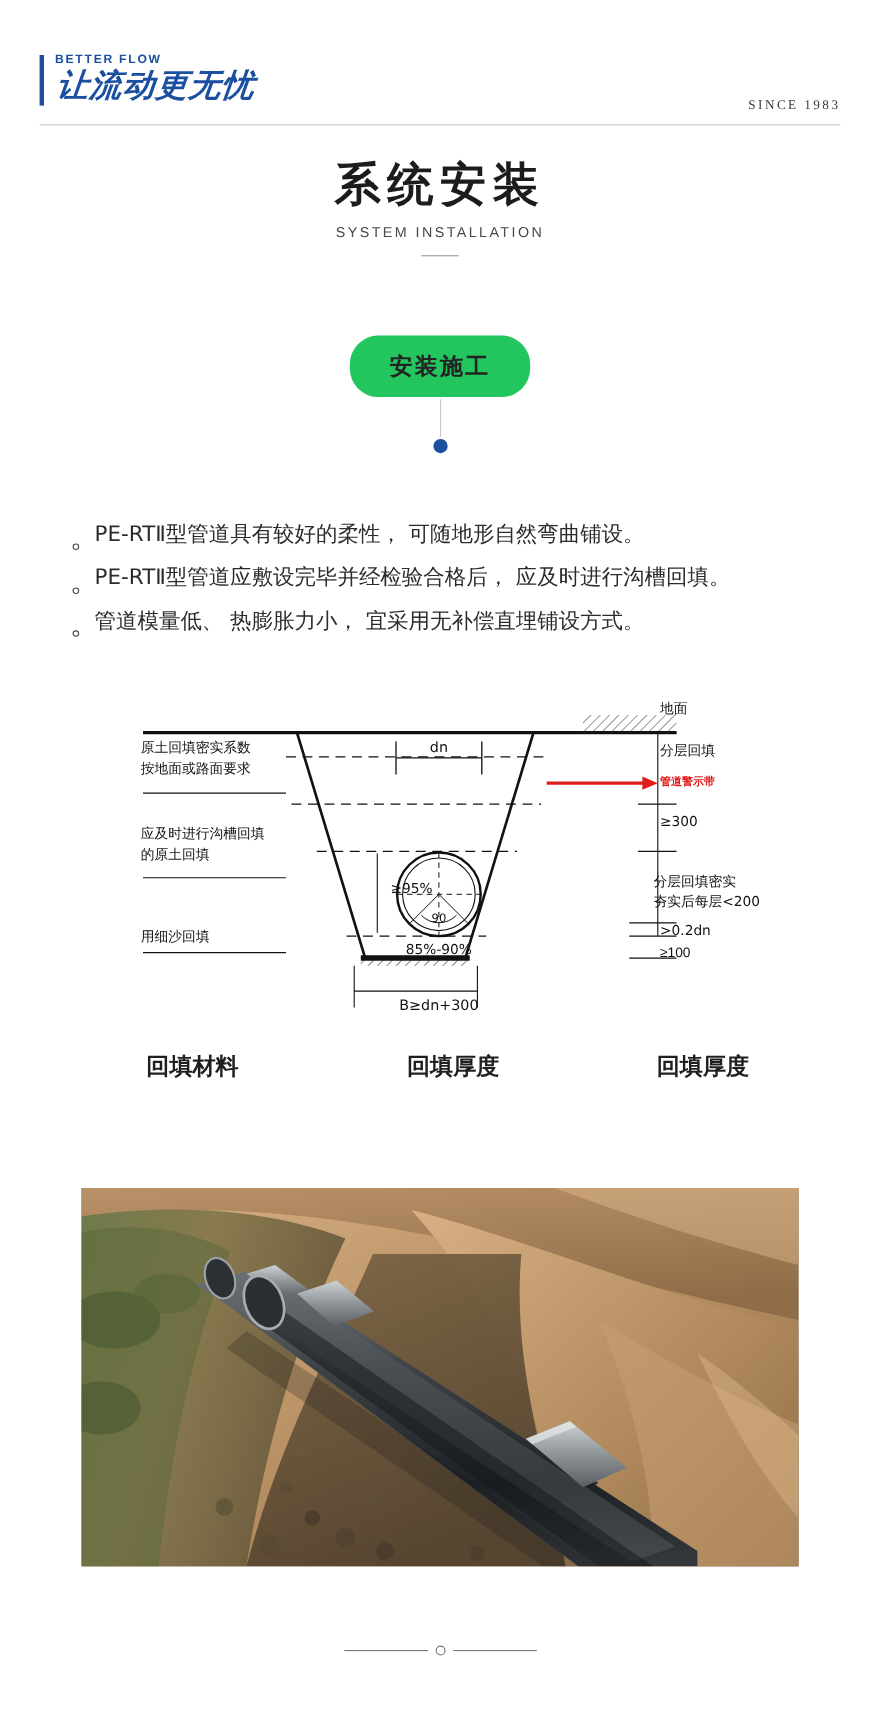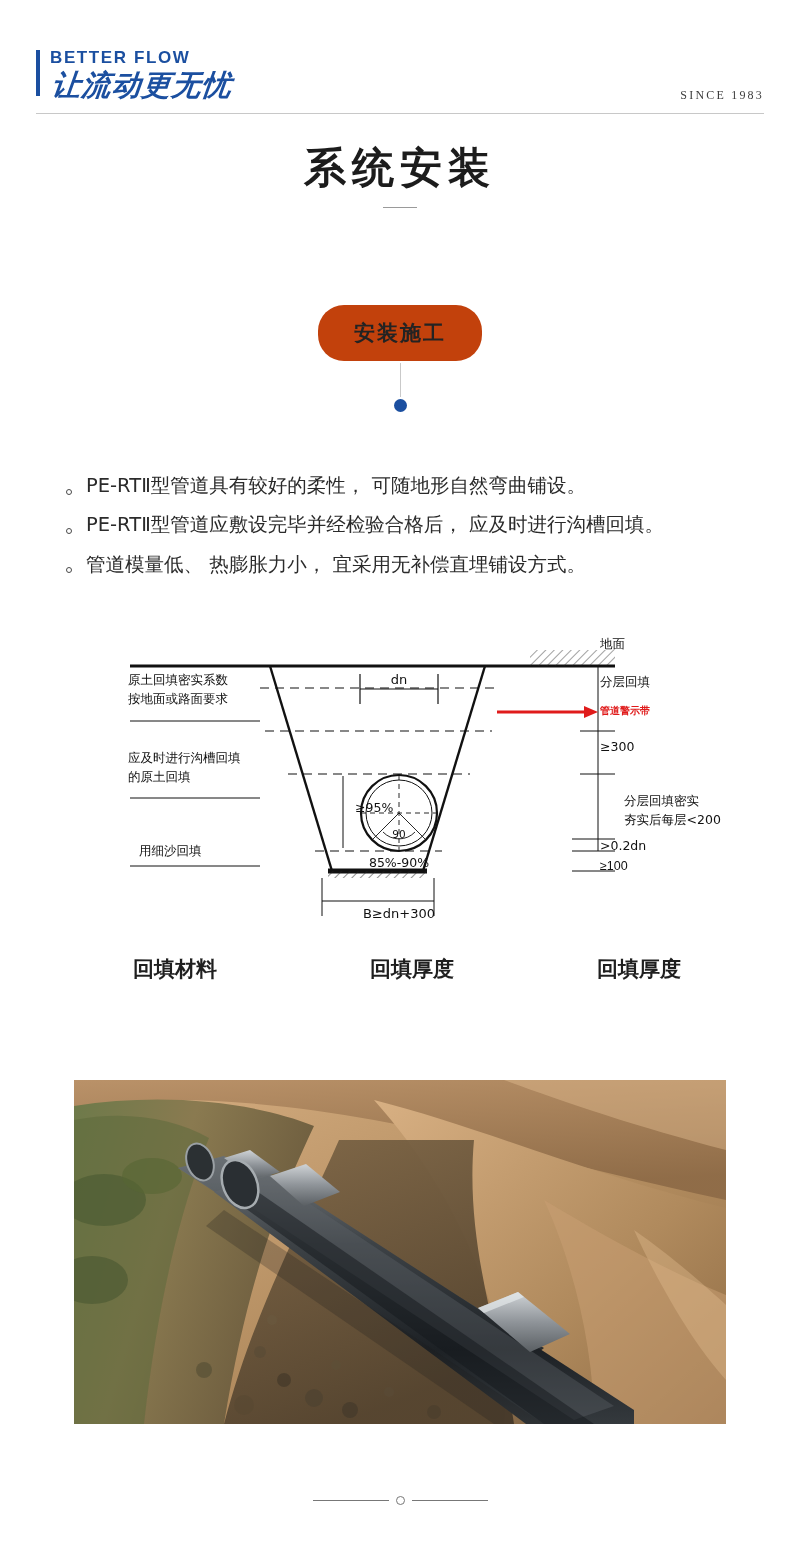--- a/index.html
+++ b/index.html
@@ -29,21 +29,21 @@
     position: relative;
     padding-left: 14px;
   }
   .logo-bar {
     position: absolute;
     left: 0; top: 2px;
     width: 4px; height: 46px;
     background: #1b4fa0;
   }
   .logo-en {
-    font-size: 17px;
+    font-size: 11px;
     letter-spacing: 1.6px;
     color: #1b4fa0;
     font-weight: bold;
     margin: 0 0 2px 0;
     font-family: "Liberation Sans", sans-serif;
   }
   .logo-cn {
     font-size: 29px;
     font-weight: bold;
     color: #1b4fa0;
@@ -90,21 +90,21 @@
 
   
   .badge-wrap {
     position: absolute;
     top: 305px; left: 0; right: 0;
     display: flex;
     flex-direction: column;
     align-items: center;
   }
   .badge {
-    background: #c2410c;
+    background: #22c55e;
     border-radius: 26px;
     padding: 14px 36px;
     font-size: 21px;
     font-weight: bold;
     letter-spacing: 2px;
     color: #232323;
     font-family: "DejaVu Sans", sans-serif;
   }
   .badge-stem {
     width: 1px; height: 34px;
@@ -118,21 +118,21 @@
     margin-top: 2px;
   }
 
   
   .bullets {
     position: absolute;
     top: 472px; left: 66px; right: 56px;
   }
   .bullet {
     display: flex;
-    align-items: center;
+    align-items: flex-end;
     margin-bottom: 11px;
     font-size: 19.5px;
     color: #2b2b2b;
     line-height: 1.45;
     font-family: "DejaVu Sans", sans-serif;
   }
   .bullet-dot {
     flex: 0 0 auto;
     width: 6px; height: 6px;
     border-radius: 50%;
@@ -199,20 +199,21 @@
   <div class="logo-block">
     <div class="logo-bar"></div>
     <div class="logo-en">BETTER FLOW</div>
     <div class="logo-cn">让流动更无忧</div>
   </div>
   <div class="since">SINCE 1983</div>
 </div>
 
 <div class="title-wrap">
   <div class="title-cn">系统安装</div>
+  <div class="title-en">SYSTEM INSTALLATION</div>
   <div class="title-rule"></div>
 </div>
 
 <div class="badge-wrap">
   <div class="badge">安装施工</div>
   <div class="badge-stem"></div>
   <div class="badge-dot"></div>
 </div>
 
 <div class="bullets">
@@ -298,27 +299,27 @@
   </svg>
 
   <div style="position:absolute;left:68px;top:44px;font-size:12.5px;line-height:1.55;color:#111;font-family:'DejaVu Sans',sans-serif;text-align:center;">
     <div>原土回填密实系数</div>
     <div>按地面或路面要求</div>
   </div>
   <div style="position:absolute;left:68px;top:122px;font-size:12.5px;line-height:1.55;color:#111;font-family:'DejaVu Sans',sans-serif;">
     <div>应及时进行沟槽回填</div>
     <div>的原土回填</div>
   </div>
-  <div style="position:absolute;left:68px;top:217px;font-size:12.5px;color:#111;font-family:'DejaVu Sans',sans-serif;margin-left:11px;">用细沙回填</div>
+  <div style="position:absolute;left:68px;top:217px;font-size:12.5px;color:#111;font-family:'DejaVu Sans',sans-serif;">用细沙回填</div>
 
   <div style="position:absolute;left:540px;top:10px;font-size:12.5px;color:#111;font-family:'DejaVu Sans',sans-serif;">地面</div>
   <div style="position:absolute;left:540px;top:48px;font-size:12.5px;color:#111;font-family:'DejaVu Sans',sans-serif;">分层回填</div>
   <div style="position:absolute;left:540px;top:78px;font-size:10px;font-weight:bold;color:#e01b1b;font-family:'DejaVu Sans',sans-serif;">管道警示带</div>
   <div style="position:absolute;left:540px;top:113px;font-size:12.5px;color:#111;font-family:'DejaVu Sans',sans-serif;">≥300</div>
-  <div style="position:absolute;left:564px;top:165px;font-size:12.5px;line-height:1.55;color:#111;font-family:'DejaVu Sans',sans-serif;">
+  <div style="position:absolute;left:534px;top:165px;font-size:12.5px;line-height:1.55;color:#111;font-family:'DejaVu Sans',sans-serif;">
     <div>分层回填密实</div>
     <div>夯实后每层&lt;200</div>
   </div>
   <div style="position:absolute;left:540px;top:212px;font-size:12.5px;color:#111;font-family:'DejaVu Sans',sans-serif;">&gt;0.2dn</div>
   <div style="position:absolute;left:540px;top:233px;font-size:12.5px;color:#111;font-family:Liberation Sans, sans-serif;">≥100</div>
 </div>
 
 <div class="labels-row">
   <div class="label-col lc1">回填材料</div>
   <div class="label-col lc2">回填厚度</div>

